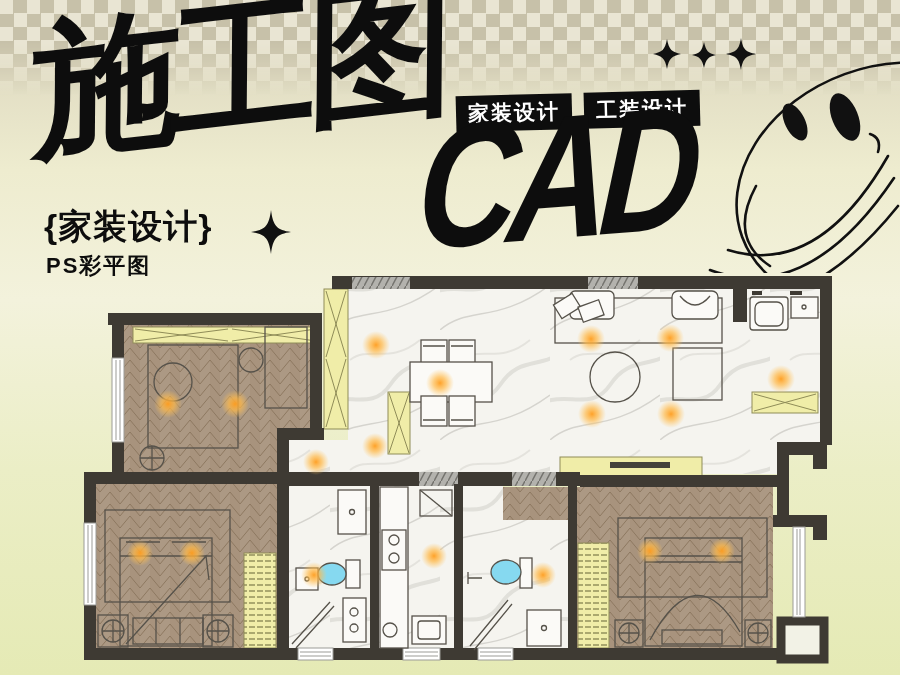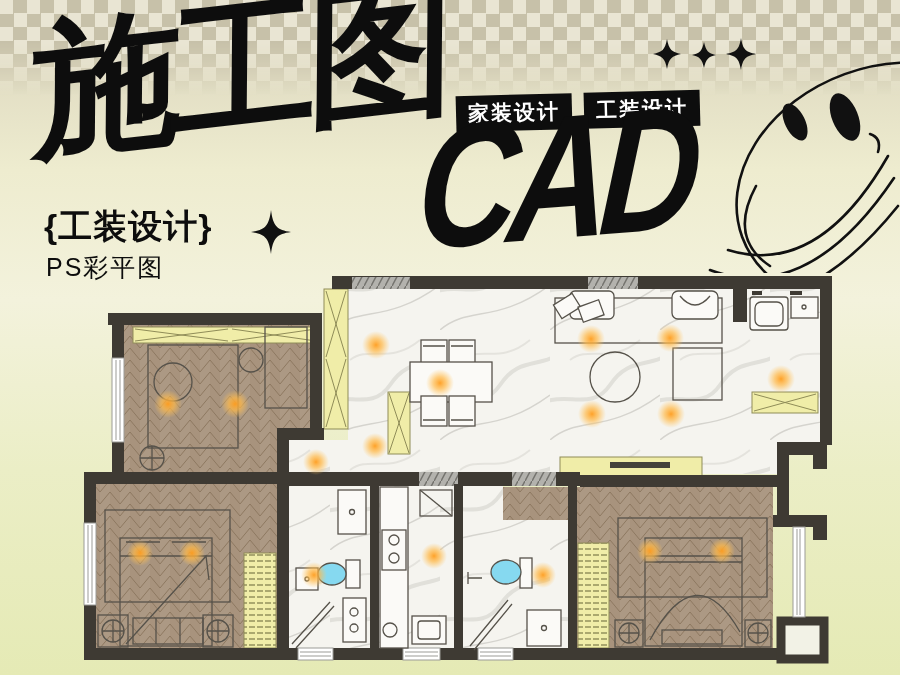--- a/index.html
+++ b/index.html
@@ -13,21 +13,21 @@
        mask-image:linear-gradient(to bottom,#000 0 42px,rgba(0,0,0,.55) 66px,transparent 96px);}
   .hdr{position:absolute;z-index:3;color:#0d0d0d;}
   .title-cn{left:34px;top:18px;font-size:148px;font-weight:900;line-height:1;
        letter-spacing:-10px;transform:rotate(-6.5deg) skewX(-7deg);transform-origin:left top;white-space:nowrap;}
   .badges{left:456px;top:93px;display:flex;gap:12px;transform:rotate(-1.5deg);}
   .badge{background:#0d0d0d;color:#fff;font-size:21px;font-weight:700;
        padding:4px 12px;letter-spacing:2px;white-space:nowrap;}
   .cad{left:424px;top:100px;font-size:175px;font-weight:900;font-style:italic;line-height:1;
        letter-spacing:-12px;transform:rotate(-4.5deg) skewX(-8deg) scaleX(.8);transform-origin:left top;}
   .sub{left:44px;top:204px;font-size:34px;font-weight:800;letter-spacing:1px;white-space:nowrap;}
-  .cap{left:46px;top:251px;font-size:25px;font-weight:400;letter-spacing:2px;white-space:nowrap;}
+  .cap{left:46px;top:251px;font-size:22px;font-weight:700;letter-spacing:2px;white-space:nowrap;}
   .spark-big{position:absolute;left:248px;top:208px;z-index:3;}
   .spark-row{position:absolute;left:646px;top:34px;z-index:3;}
   .smiley{position:absolute;left:698px;top:38px;z-index:2;}
   .plan{position:absolute;left:0;top:0;z-index:1;}
 </style>
 </head>
 <body>
 
 <div class="checker"></div>
 
@@ -43,21 +43,21 @@
   <ellipse cx="97" cy="84" rx="10" ry="20" transform="rotate(-26 97 84)" fill="#111"></ellipse>
   <ellipse cx="147" cy="79" rx="13" ry="25" transform="rotate(-22 147 79)" fill="#111"></ellipse>
 </svg>
 
 <div class="hdr title-cn">施工图</div>
 <div class="hdr badges">
   <span class="badge">家装设计</span>
   <span class="badge">工装设计</span>
 </div>
 <div class="hdr cad">CAD</div>
-<div class="hdr sub">{工装设计}</div>
+<div class="hdr sub">{家装设计}</div>
 <div class="hdr cap">PS彩平图</div>
 
 <svg class="spark-big" width="46" height="48" viewBox="-23 -24 46 48">
   <path d="M0,-22 C2,-6 6,-2 20,0 C6,2 2,6 0,22 C-2,6 -6,2 -20,0 C-6,-2 -2,-6 0,-22" fill="#111"></path>
 </svg>
 <svg class="spark-row" width="116" height="42" viewBox="0 0 116 42">
   <path d="M21,5 C23,16 26,18 35,20 C26,22 23,24 21,35 C19,24 16,22 7,20 C16,18 19,16 21,5" fill="#111"></path>
   <path d="M58,8 C60,17 62,19 70,21 C62,23 60,25 58,34 C56,25 54,23 46,21 C54,19 56,17 58,8" fill="#111"></path>
   <path d="M95,4 C97,16 100,18 110,20 C100,22 97,24 95,36 C93,24 90,22 80,20 C90,18 93,16 95,4" fill="#111"></path>
 </svg>

